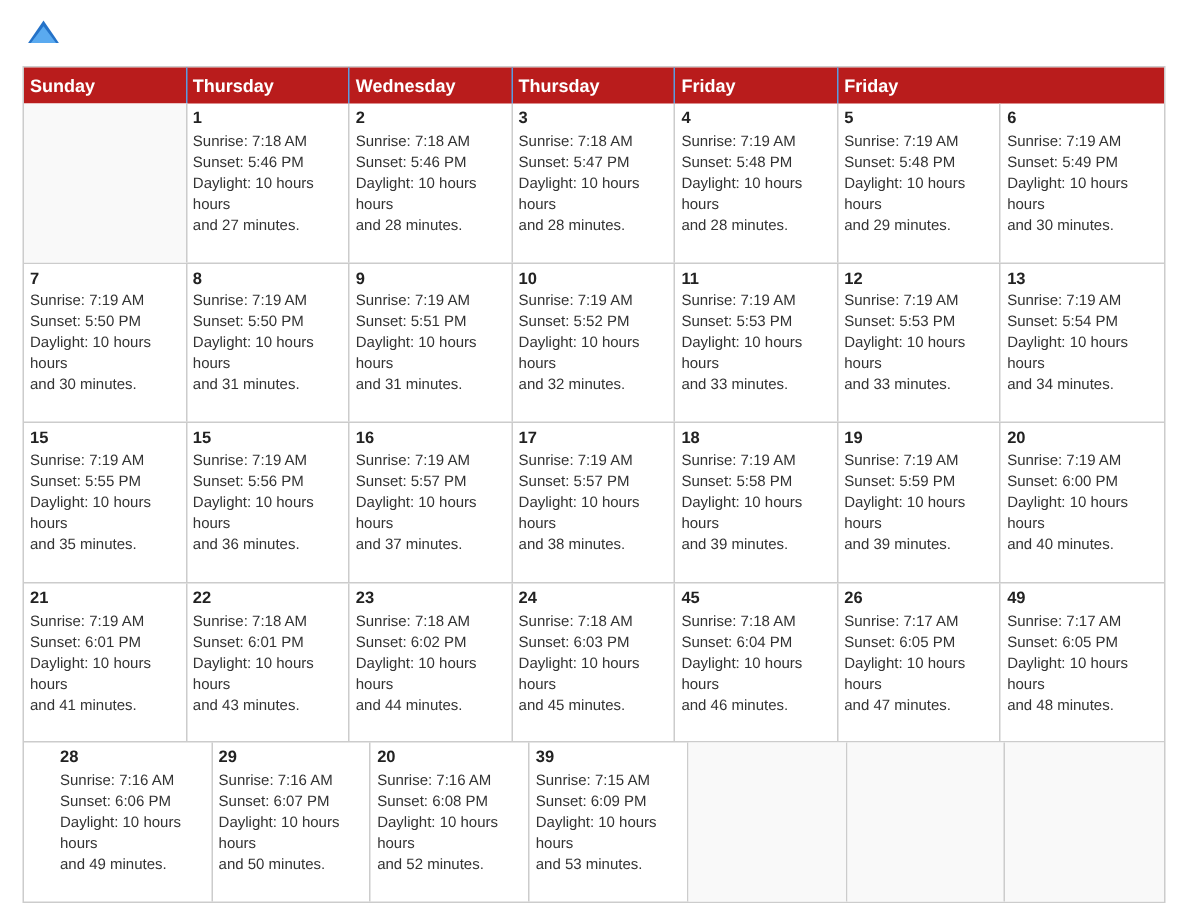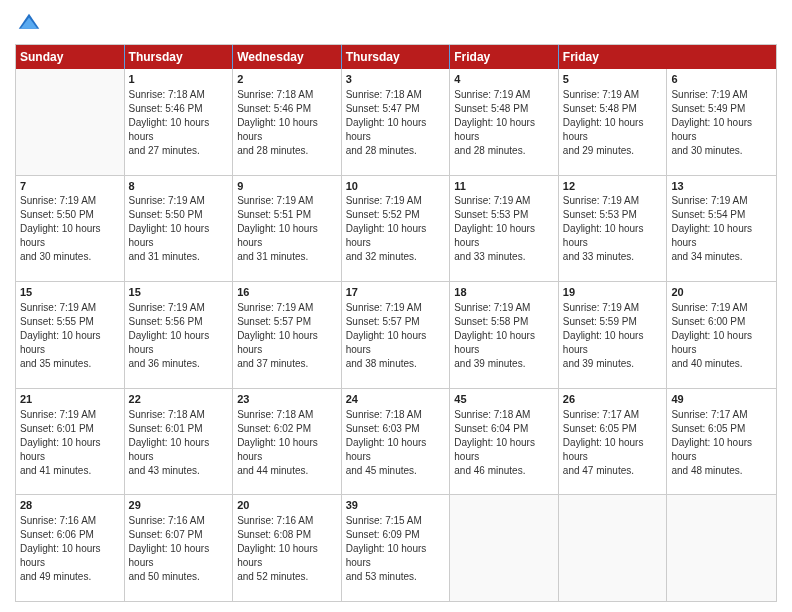--- a/index.html
+++ b/index.html
@@ -89,20 +89,21 @@
       flex-direction: column;
     }
     .cal-row {
       display: grid;
       grid-template-columns: repeat(7, 1fr);
       flex: 1;
       border-bottom: 1px solid #ccc;
     }
     .cal-row:last-child {
       border-bottom: none;
+      margin-left: 20px;
     }
     .cal-cell {
       border-right: 1px solid #ccc;
       padding: 3px 4px;
       font-size: 9.5px;
       color: #333;
       vertical-align: top;
       line-height: 1.35;
       min-height: 0;
     }

